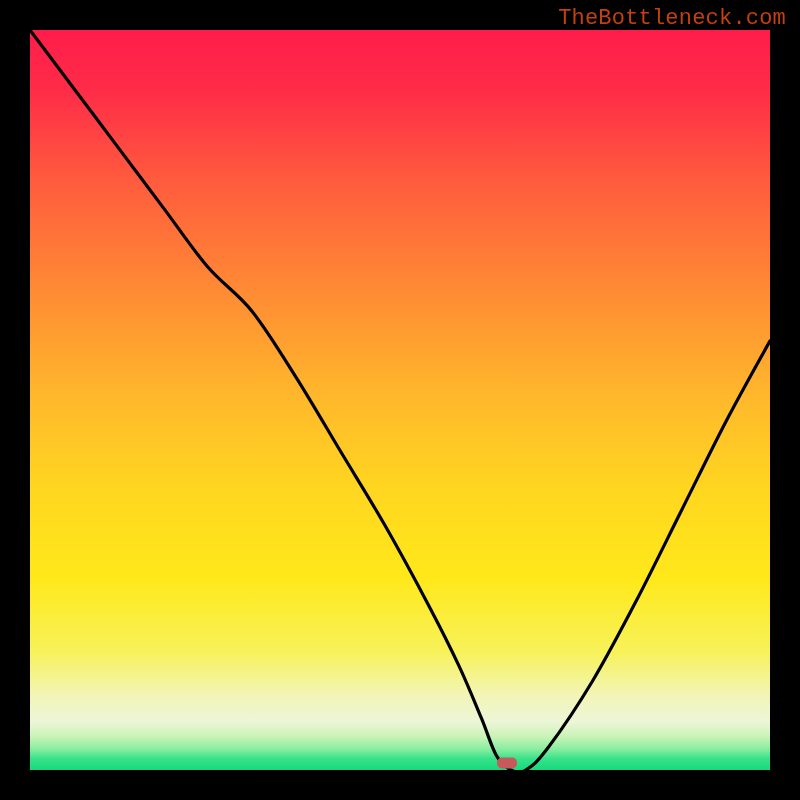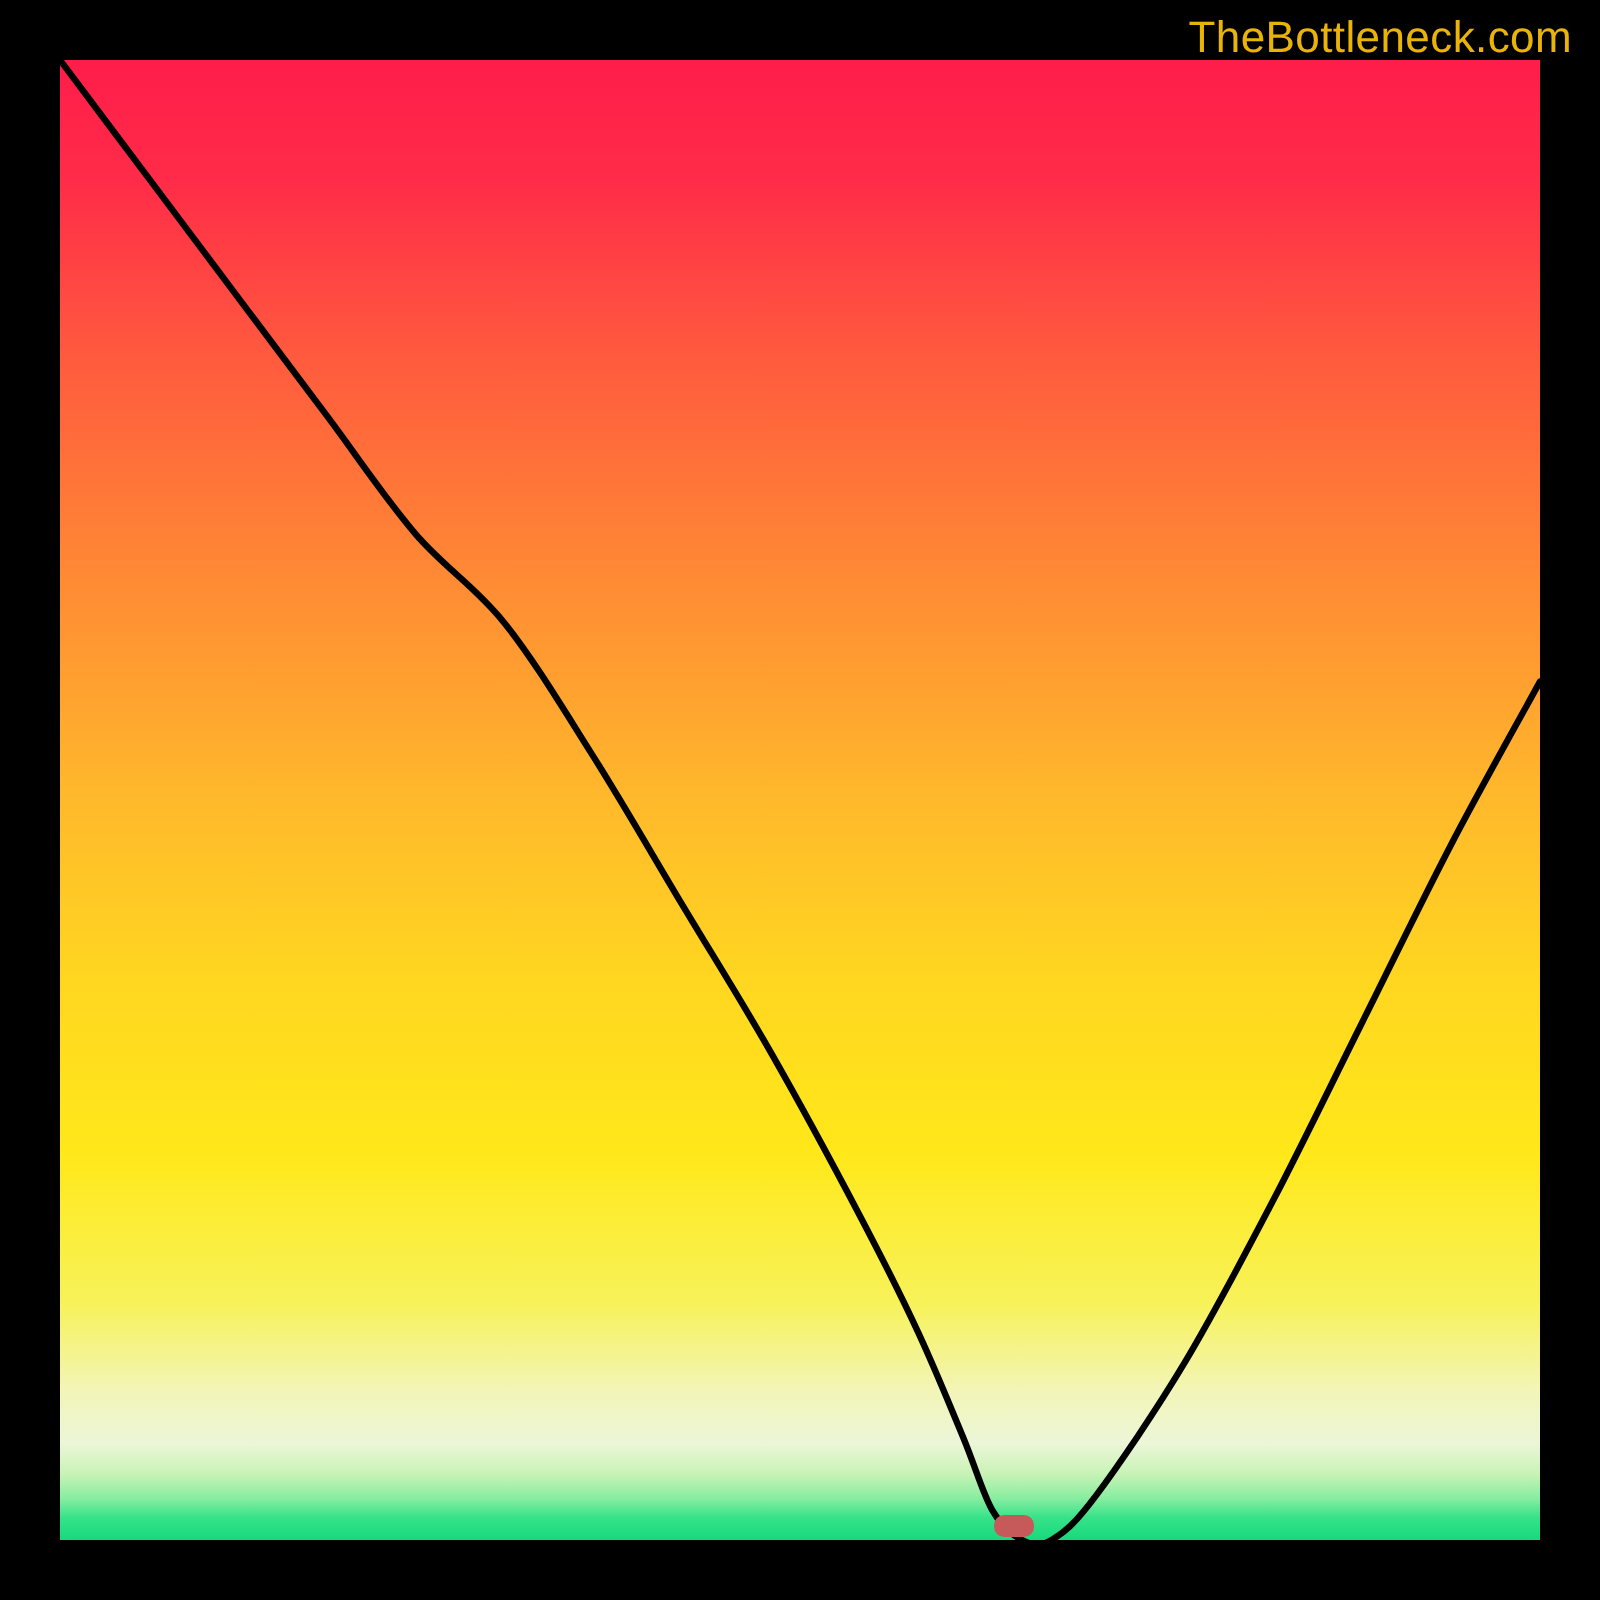--- a/index.html
+++ b/index.html
@@ -47,23 +47,23 @@
     height: 11px;
     border-radius: 5px;
     background: #c65a5a;
     transform: translate(-50%, -50%);
     pointer-events: none;
   }
   .watermark {
     position: absolute;
     top: 6px;
     right: 14px;
-    font-family: Liberation Sans, sans-serif;
+    font-family: Liberation Mono, monospace;
     font-size: 22px;
-    color: #eab308;
+    color: #c2410c;
     font-weight: 500;
     letter-spacing: 0.2px;
     pointer-events: none;
   }
 </style>
 </head>
 <body>
 
 <div class="frame">
 

